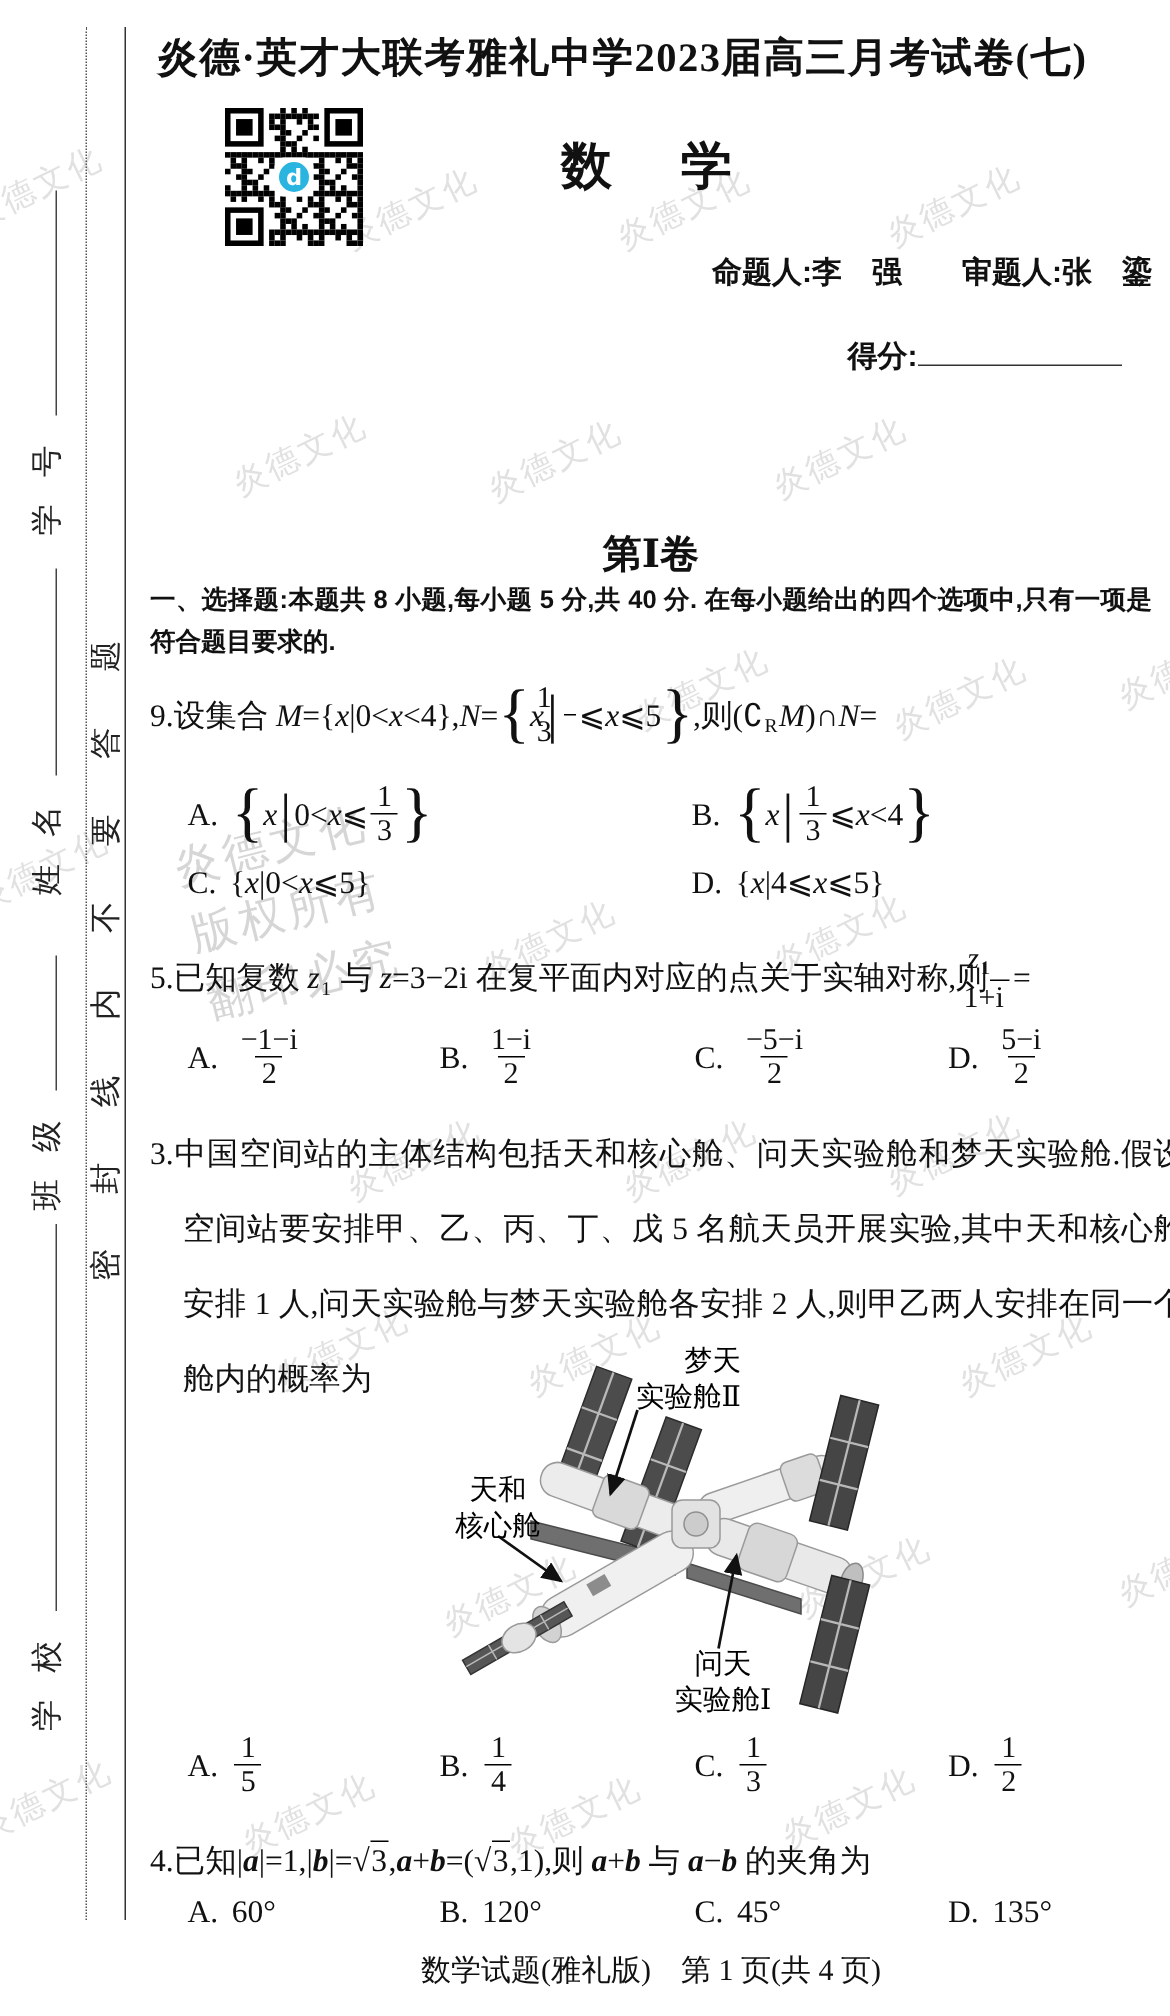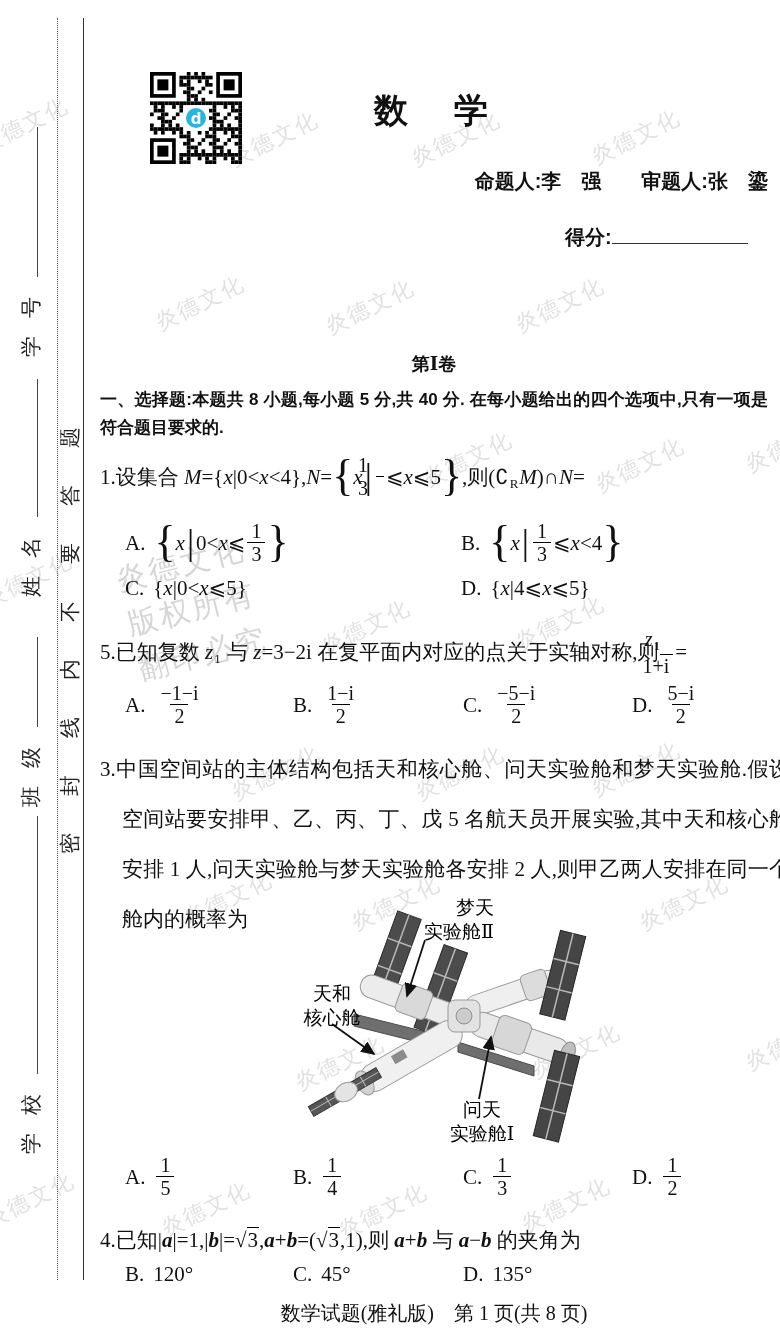--- a/index.html
+++ b/index.html
@@ -29,21 +29,21 @@
       font-weight:700;letter-spacing:6px;}
   .setters{position:absolute;left:100px;top:168px;width:668px;text-align:right;font-size:20px;
       font-weight:700;font-family:"Liberation Sans","DejaVu Sans",sans-serif;}
   .score{position:absolute;left:565px;top:224px;font-size:20px;font-weight:700;
       font-family:"Liberation Sans","DejaVu Sans",sans-serif;}
   .score .blankline{display:inline-block;width:136px;border-bottom:1.5px solid #333;height:5px;}
   #qrwrap{position:absolute;left:150px;top:72px;width:92px;height:92px;}
   
   .blk{position:absolute;left:100px;width:668px;font-size:21px;}
   .intro{top:284px;line-height:36px;text-indent:42px;text-align:justify;}
-  .part1{top:352px;text-align:center;font-weight:700;font-size:18px;}
+  .part1{top:352px;text-align:center;font-weight:700;font-size:26px;}
   .section{top:386px;line-height:28px;font-weight:700;text-align:justify;
       font-family:"Liberation Sans","DejaVu Sans",sans-serif;font-size:17px;}
   .q{position:absolute;left:100px;width:668px;font-size:21px;padding-left:22px;text-indent:-22px;}
   .q1{top:456px}.q2{top:630px}.q3{top:744px;line-height:50px;text-align:justify;}
   .q4{top:1226px}
   .opts{position:absolute;left:125px;width:645px;display:grid;font-size:21px;}
   .opts.four{grid-template-columns:168px 170px 169px auto;}
   .opts.two{grid-template-columns:336px auto;row-gap:8px;}
   .o1{top:522px}.o2{top:684px}.o3{top:1156px}.o4{top:1262px}
   .opt{white-space:nowrap;}
@@ -115,20 +115,21 @@
   <div class="sb-field f1">
     <span class="lab">姓名</span><span class="blank b1"></span>
   </div>
   <div class="sb-field f2">
     <span class="lab">班级</span><span class="blank b2"></span>
   </div>
   <div class="sb-field f3">
     <span class="lab">学校</span><span class="blank b3"></span>
   </div>
 
+  <div class="title">炎德·英才大联考雅礼中学2023届高三月考试卷(七)</div>
   <div id="qrwrap"><svg id="qrsvg" width="92" height="92" viewBox="0 0 92 92">
         <rect width="92" height="92" fill="#fff"></rect>
         <rect x="36.8" y="0.0" width="3.7" height="3.7" fill="#000"></rect>
         <rect x="44.2" y="0.0" width="3.7" height="3.7" fill="#000"></rect>
         <rect x="51.5" y="0.0" width="3.7" height="3.7" fill="#000"></rect>
         <rect x="29.4" y="3.7" width="3.7" height="3.7" fill="#000"></rect>
         <rect x="33.1" y="3.7" width="3.7" height="3.7" fill="#000"></rect>
         <rect x="36.8" y="3.7" width="3.7" height="3.7" fill="#000"></rect>
         <rect x="40.5" y="3.7" width="3.7" height="3.7" fill="#000"></rect>
         <rect x="44.2" y="3.7" width="3.7" height="3.7" fill="#000"></rect>
@@ -347,21 +348,21 @@
       </svg></div>
   <div class="subject">数　学</div>
   <div class="setters">命题人:李　强　　审题人:张　鎏</div>
   <div class="score">
     <span>得分:</span><span class="blankline"></span>
   </div>
 
   <div class="blk part1">第Ⅰ卷</div>
   <div class="blk section">一、选择题:本题共 8 小题,每小题 5 分,共 40 分. 在每小题给出的四个选项中,只有一项是符合题目要求的.</div>
 
-  <div class="q q1"><span>1.设集合 </span><span class="it">M</span><span>={</span><span class="it">x</span><span>|0&lt;</span><span class="it">x</span><span>&lt;4},</span><span class="it">N</span><span>=</span><span class="big">{</span><span class="it">x</span><span class="vbar">|</span><span class="frac">
+  <div class="q q1"><span>9.设集合 </span><span class="it">M</span><span>={</span><span class="it">x</span><span>|0&lt;</span><span class="it">x</span><span>&lt;4},</span><span class="it">N</span><span>=</span><span class="big">{</span><span class="it">x</span><span class="vbar">|</span><span class="frac">
         <span class="fn"><span>1</span></span>
         <span class="fd"><span>3</span></span>
       </span><span>⩽</span><span class="it">x</span><span>⩽5</span><span class="big">}</span><span>,则(∁</span><span class="msub">R</span><span class="it">M</span><span>)∩</span><span class="it">N</span><span>=</span></div>
   <div class="opts two o1">
       <span class="opt"><span class="olab">A.</span><span class="big">{</span><span class="it">x</span><span class="vbar">|</span><span>0&lt;</span><span class="it">x</span><span>⩽</span><span class="frac">
           <span class="fn"><span>1</span></span>
           <span class="fd"><span>3</span></span>
         </span><span class="big">}</span></span>
       <span class="opt"><span class="olab">B.</span><span class="big">{</span><span class="it">x</span><span class="vbar">|</span><span class="frac">
           <span class="fn"><span>1</span></span>
@@ -479,19 +480,20 @@
           <span class="fd"><span>3</span></span>
         </span></span>
       <span class="opt"><span class="olab">D.</span><span class="frac">
           <span class="fn"><span>1</span></span>
           <span class="fd"><span>2</span></span>
         </span></span>
     </div>
 
   <div class="q q4"><span>4.已知|</span><span class="bi">a</span><span>|=1,|</span><span class="bi">b</span><span>|=</span><span class="sqrt"><span>√</span><span class="ol">3</span></span><span>,</span><span class="bi">a</span><span>+</span><span class="bi">b</span><span>=(</span><span class="sqrt"><span>√</span><span class="ol">3</span></span><span>,1),则 </span><span class="bi">a</span><span>+</span><span class="bi">b</span><span> 与 </span><span class="bi">a</span><span>−</span><span class="bi">b</span><span> 的夹角为</span></div>
   <div class="opts four o4">
+      <span class="opt"><span class="olab">A.</span><span>60°</span></span>
       <span class="opt"><span class="olab">B.</span><span>120°</span></span>
       <span class="opt"><span class="olab">C.</span><span>45°</span></span>
       <span class="opt"><span class="olab">D.</span><span>135°</span></span>
     </div>
 
-  <div class="footer">数学试题(雅礼版)　第 1 页(共 8 页)</div>
+  <div class="footer">数学试题(雅礼版)　第 1 页(共 4 页)</div>
 </div>
 
 </body></html>

